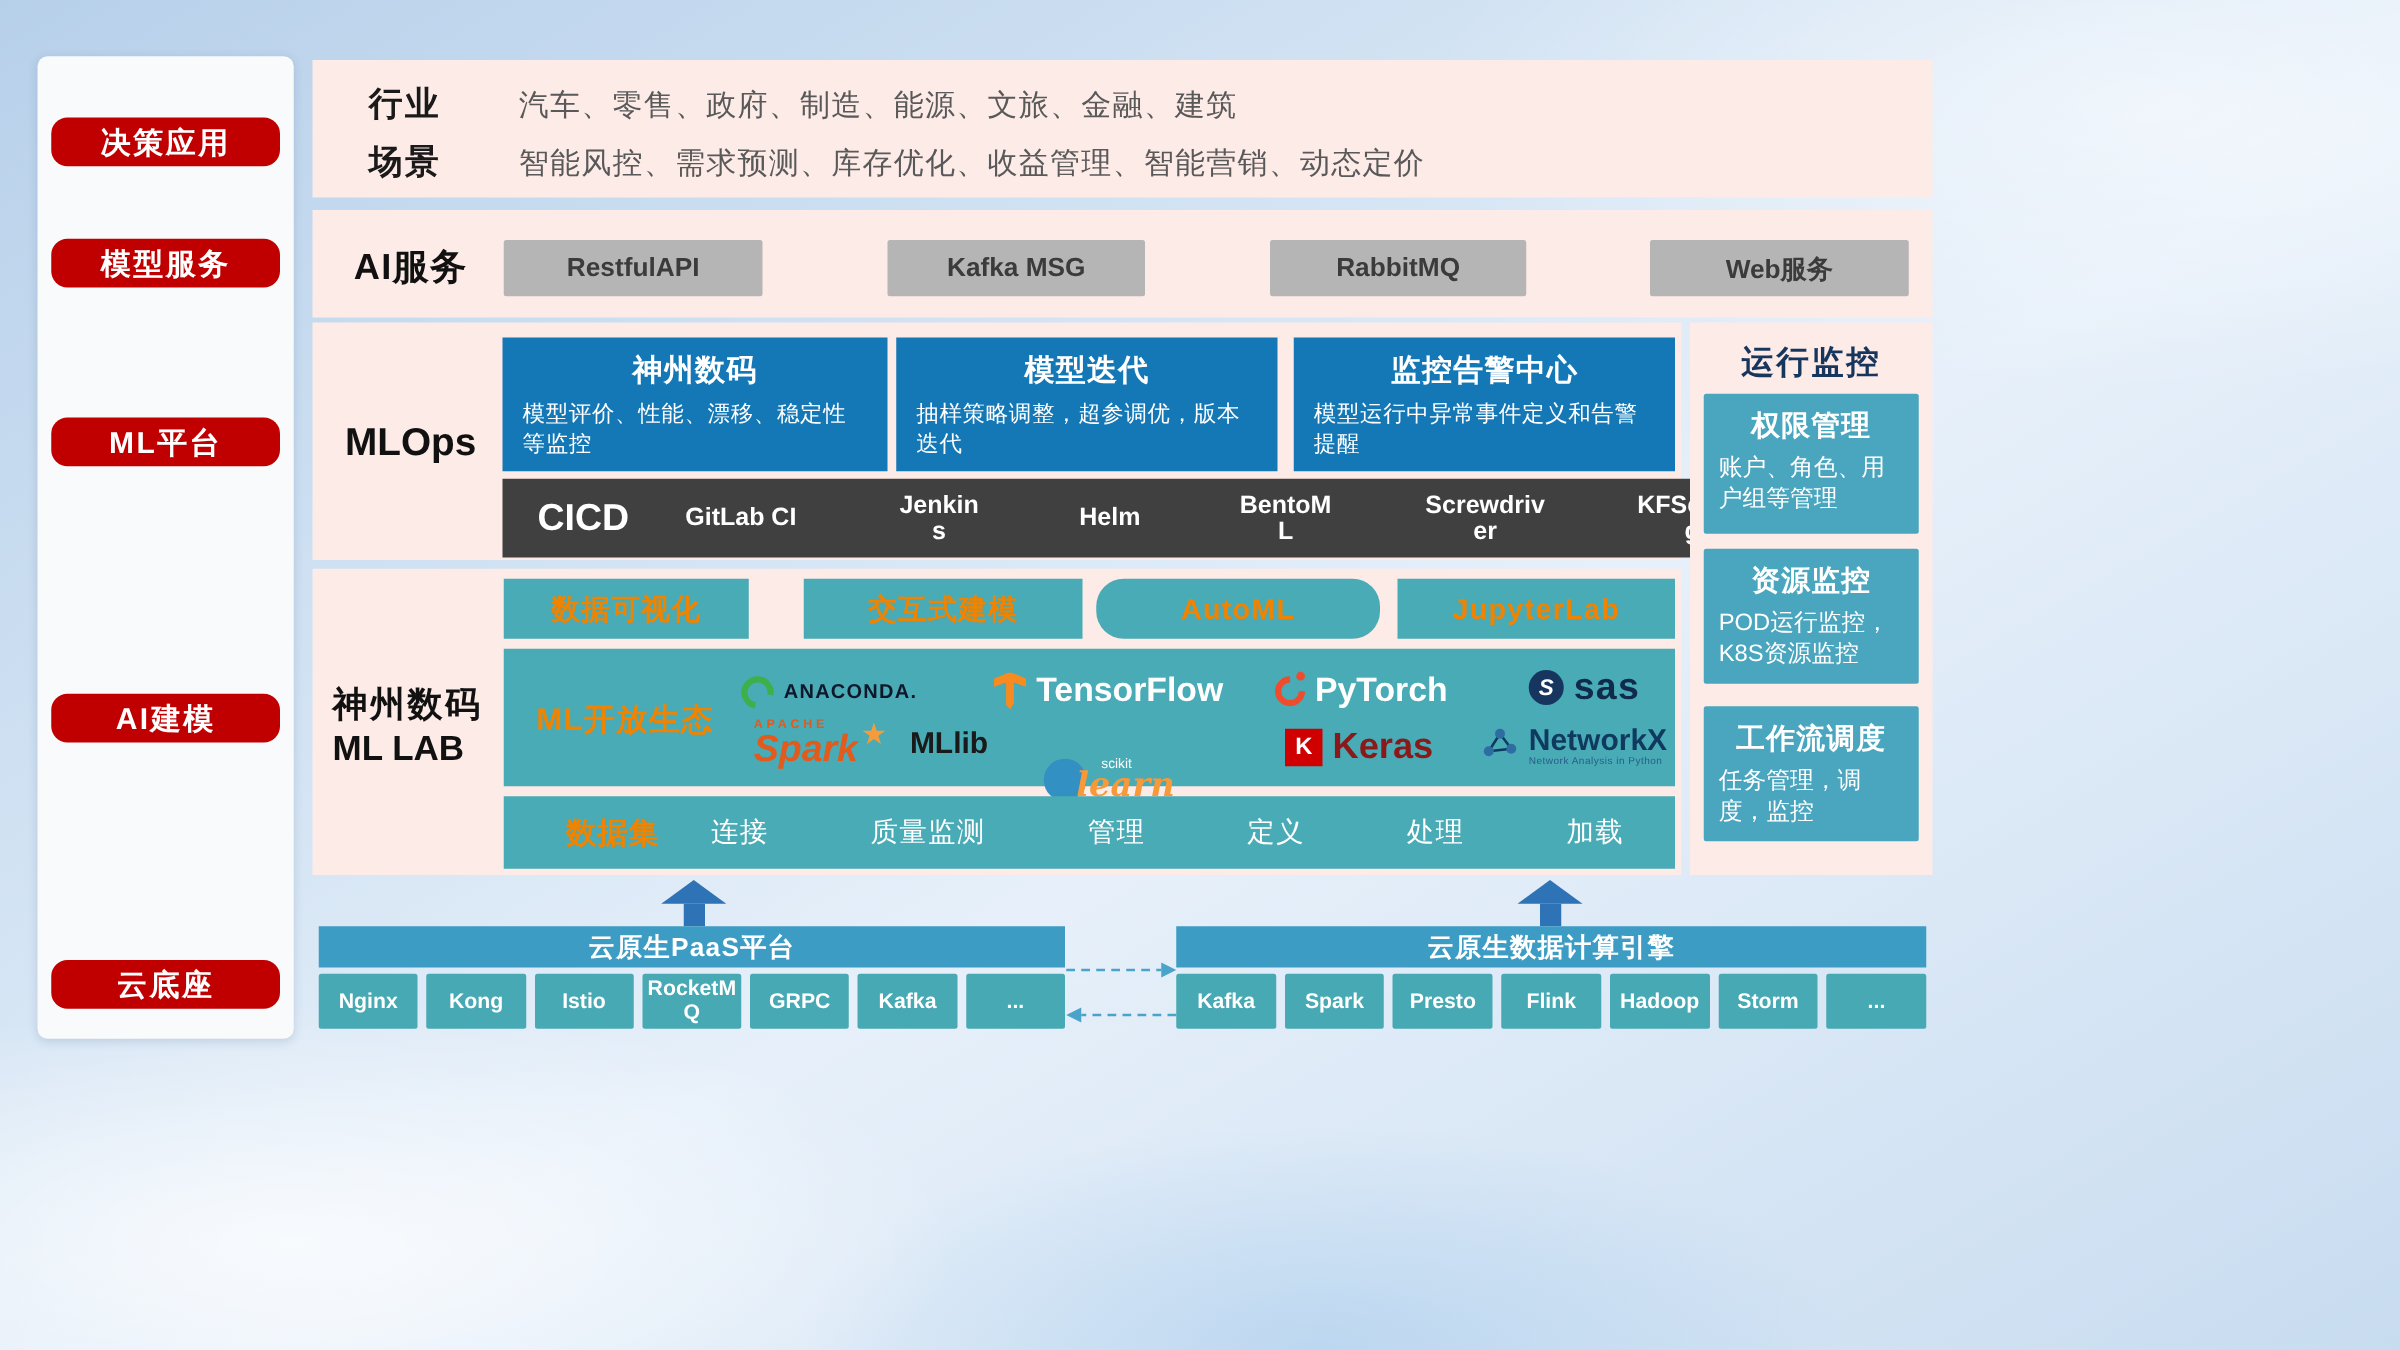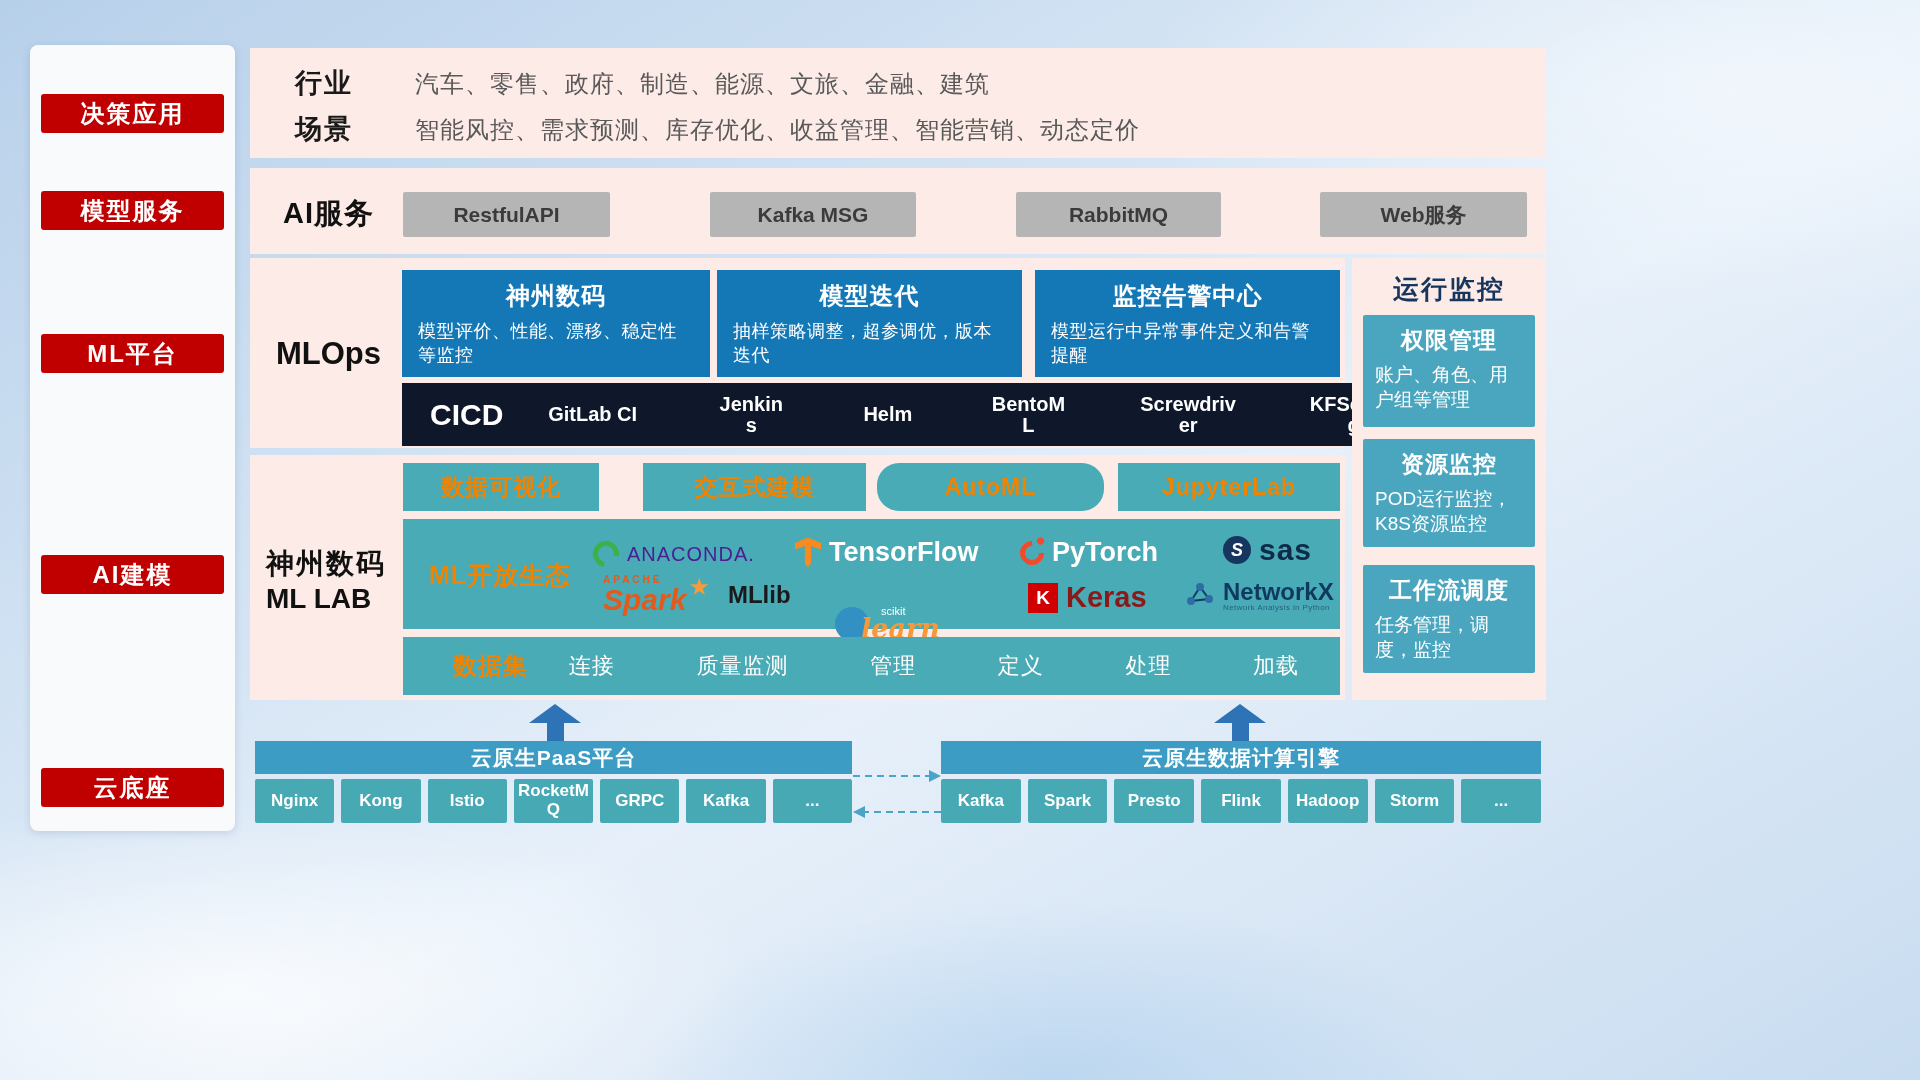--- a/index.html
+++ b/index.html
@@ -12,21 +12,21 @@
       radial-gradient(900px 320px at 12% 92%, rgba(255,255,255,0.75), rgba(255,255,255,0) 60%),
       radial-gradient(1000px 380px at 90% 8%, rgba(255,255,255,0.5), rgba(255,255,255,0) 60%),
       radial-gradient(700px 300px at 55% 100%, rgba(160,200,235,0.5), rgba(255,255,255,0) 60%),
       linear-gradient(150deg, #b7d0ea 0%, #d4e4f4 35%, #e7f0fa 55%, #c8dcf0 100%);
   }
 
   
   .sidebar { position:absolute; left:30px; top:45px; width:205px; height:786px;
     background:#f8fafc; border-radius:8px; box-shadow:0 2px 8px rgba(60,90,130,0.18); }
   .red-btn { position:absolute; left:11px; width:183px; height:39px; background:#c00000;
-    color:#fff; font-weight:700; font-size:24px; letter-spacing:2px; border-radius:3px;
+    color:#fff; font-weight:700; font-size:24px; letter-spacing:2px; border-radius:13px;
     display:flex; align-items:center; justify-content:center; }
   .rb0 { top:49px; } .rb1 { top:146px; } .rb2 { top:289px; } .rb3 { top:510px; } .rb4 { top:723px; }
 
   
   .band { position:absolute; left:250px; background:#fdebe7; }
   .band1 { top:48px; width:1296px; height:110px; }
   .band2 { top:168px; width:1296px; height:86px; }
   .band3 { top:258px; width:1095px; height:190px; }
   .band4 { top:455px; width:1095px; height:245px; }
   .monitor { position:absolute; left:1352px; top:258px; width:194px; height:442px; background:#fdebe7; }
@@ -42,21 +42,21 @@
     font-weight:700; font-size:21px; display:flex; align-items:center; justify-content:center; border-radius:2px; }
   .g0 { left:153px; width:207px; } .g1 { left:460px; width:206px; }
   .g2 { left:766px; width:205px; } .g3 { left:1070px; width:207px; }
 
   
   .b3-label { position:absolute; left:26px; top:78px; font-size:31px; font-weight:700; color:#111; }
   .mlops-card { position:absolute; top:12px; height:107px; background:#1478b6; color:#fff; }
   .mc0 { left:152px; width:308px; } .mc1 { left:467px; width:305px; } .mc2 { left:785px; width:305px; }
   .mc-title { text-align:center; font-weight:700; font-size:24px; margin-top:10px; letter-spacing:1px; }
   .mc-desc { font-size:18px; margin:7px 16px 0; line-height:1.35; letter-spacing:0.5px; }
-  .cicd-row { position:absolute; left:152px; top:125px; width:1031px; height:63px; background:#0f172a;
+  .cicd-row { position:absolute; left:152px; top:125px; width:1031px; height:63px; background:#404040;
     color:#fff; display:flex; align-items:center; }
   .cicd-label { font-size:30px; font-weight:700; margin-left:28px; }
   .cicd-items { flex:1; display:flex; justify-content:space-around; align-items:center; }
   .ci { font-weight:700; font-size:20px; text-align:center; line-height:1.05; overflow-wrap:anywhere; }
   .ci0 { width:110px; } .ci1 { width:70px; } .ci2 { width:66px; } .ci3 { width:78px; } .ci4 { width:104px; } .ci5 { width:90px; }
 
   
   .b4-label { position:absolute; left:16px; font-size:28px; font-weight:700; color:#111; }
   .b4l1 { top:90px; letter-spacing:2px; } .b4l2 { top:128px;text-align:right; }
   .teal-chip { position:absolute; top:8px; height:48px; background:#48abb5; color:#f08300;
@@ -70,21 +70,21 @@
   .lg-tf { left:392px; top:18px; }
   .lg-pytorch { left:617px; top:18px; }
   .lg-sas { left:820px; top:14px; }
   .lg-spark { left:200px; top:56px; }
   .lg-sklearn { left:432px; top:56px;margin-top:32px; }
   .lg-keras { left:625px; top:62px; }
   .lg-networkx { left:782px; top:60px; }
 
   .ana-icon { width:26px; height:26px; border:5px solid #3eb049; border-bottom-color:transparent;
     border-radius:50%; transform:rotate(-35deg); display:inline-block; }
-  .ana-text { color:#4c1d95; font-weight:400; font-size:20px; letter-spacing:1px; }
+  .ana-text { color:#0f172a; font-weight:700; font-size:16px; letter-spacing:1px; }
 
   .tf-icon { width:26px; height:30px; display:inline-block; background:#f78b1f;
     clip-path:polygon(50% 0%, 100% 18%, 100% 40%, 62% 28%, 62% 84%, 50% 100%, 38% 88%, 38% 28%, 0% 40%, 0% 18%); }
   .tf-text { color:#fff; font-weight:700; font-size:27px; }
 
   .pt-icon { position:relative; width:24px; height:24px; border:5px solid #ee4c2c; border-top-color:transparent;
     border-radius:50%; transform:rotate(45deg); display:inline-block; }
   .pt-dot { position:absolute; width:7px; height:7px; border-radius:50%; background:#ee4c2c; top:-11px; left:1px; }
   .pt-text { color:#fff; font-weight:700; font-size:27px; }
 

